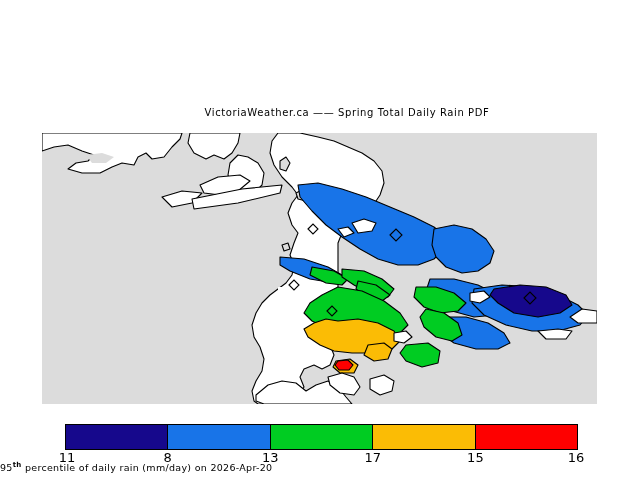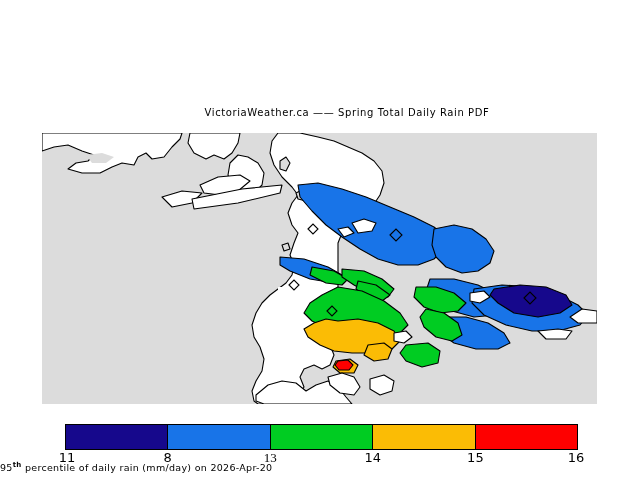--- a/index.html
+++ b/index.html
@@ -238,21 +238,21 @@
       <div class="cb-band" style="background:#1874e8"></div>
       <div class="cb-band" style="background:#00cc22"></div>
       <div class="cb-band" style="background:#fbbc05"></div>
       <div class="cb-band" style="background:#fe0000"></div>
     </div>
   </div>
 
   <div id="cb-ticks">
     <span class="cb-tick" style="left:2px;">11</span>
     <span class="cb-tick" style="left:102.6px;">8</span>
-    <span class="cb-tick" style="left:205.2px;font-family:Liberation Serif, serif;">13</span>
-    <span class="cb-tick" style="left:307.8px;">14</span>
+    <span class="cb-tick" style="left:205.2px;">13</span>
+    <span class="cb-tick" style="left:307.8px;">17</span>
     <span class="cb-tick" style="left:410.4px;text-align:right;">15</span>
     <span class="cb-tick" style="left:511px;">16</span>
   </div>
 
   <div id="cb-caption"><span>95</span><span class="sup">th</span><span> percentile of daily rain (mm/day) on 2026-Apr-20</span></div>
 
 </div>
 
 </body></html>

